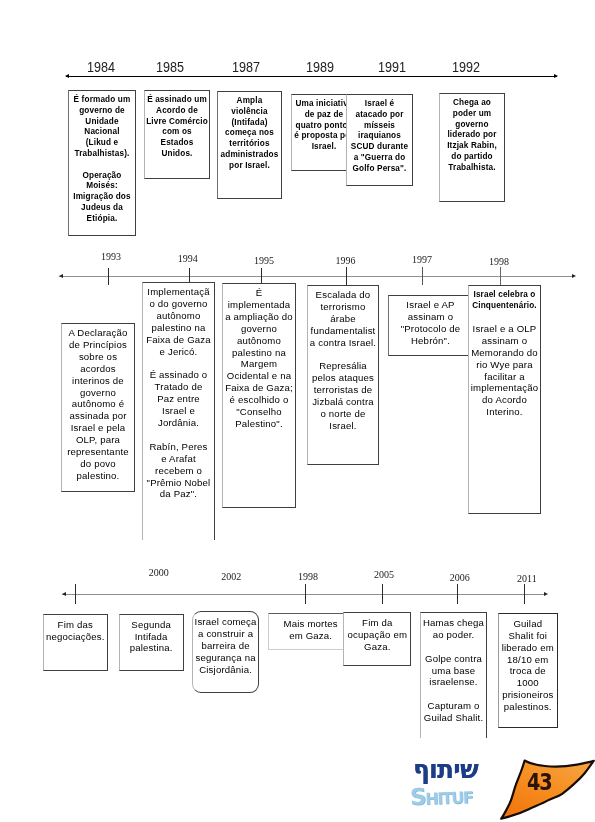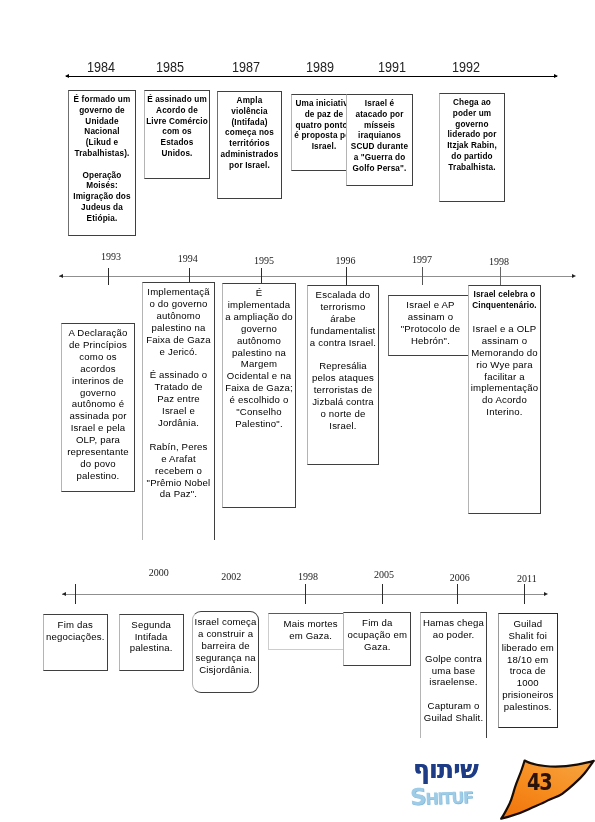--- a/index.html
+++ b/index.html
@@ -139,21 +139,21 @@
     <div class="yr2" style="left:177.8px;top:252.5px;">1994</div>
     <div class="yr2" style="left:254.0px;top:255.3px;">1995</div>
     <div class="yr2" style="left:335.4px;top:255.2px;">1996</div>
     <div class="yr2" style="left:412.1px;top:253.9px;">1997</div>
     <div class="yr2" style="left:489.0px;top:255.7px;">1998</div>
 
     <div class="box" style="left:61px;top:285px;width:74px;height:169px;margin-top:38px;">
       <div class="txt f2" style="top:3px;">
           <span class="ln">A Declaração</span>
           <span class="ln">de Princípios</span>
-          <span class="ln">como os</span>
+          <span class="ln">sobre os</span>
           <span class="ln">acordos</span>
           <span class="ln">interinos de</span>
           <span class="ln">governo</span>
           <span class="ln">autônomo é</span>
           <span class="ln">assinada por</span>
           <span class="ln">Israel e pela</span>
           <span class="ln">OLP, para</span>
           <span class="ln">representante</span>
           <span class="ln">do povo</span>
           <span class="ln">palestino.</span>

